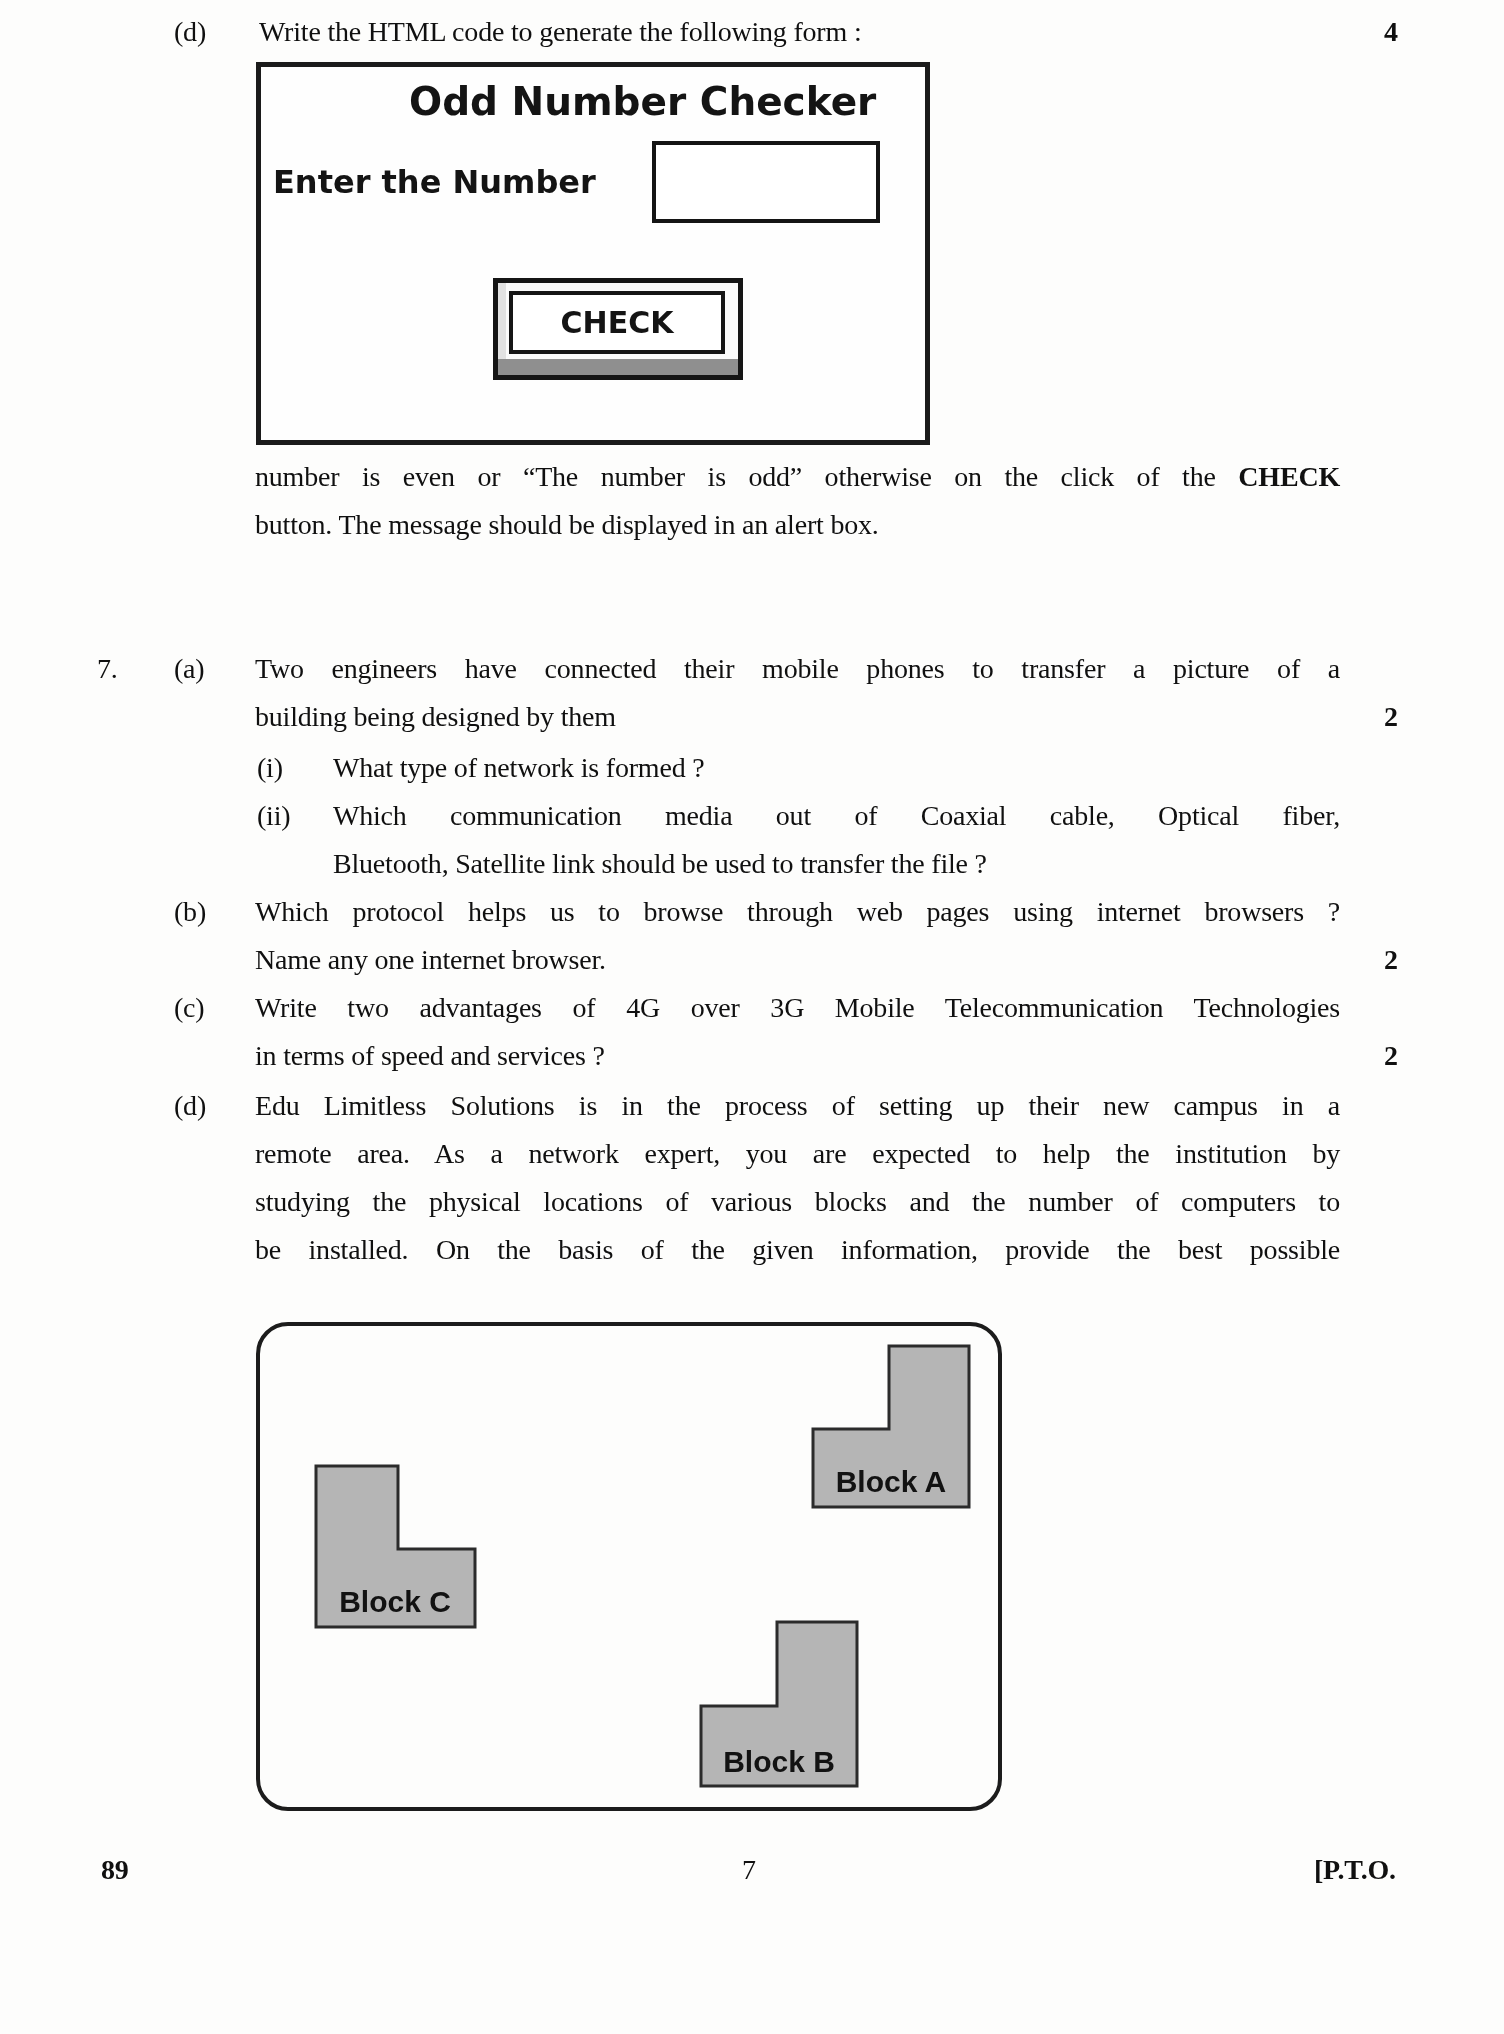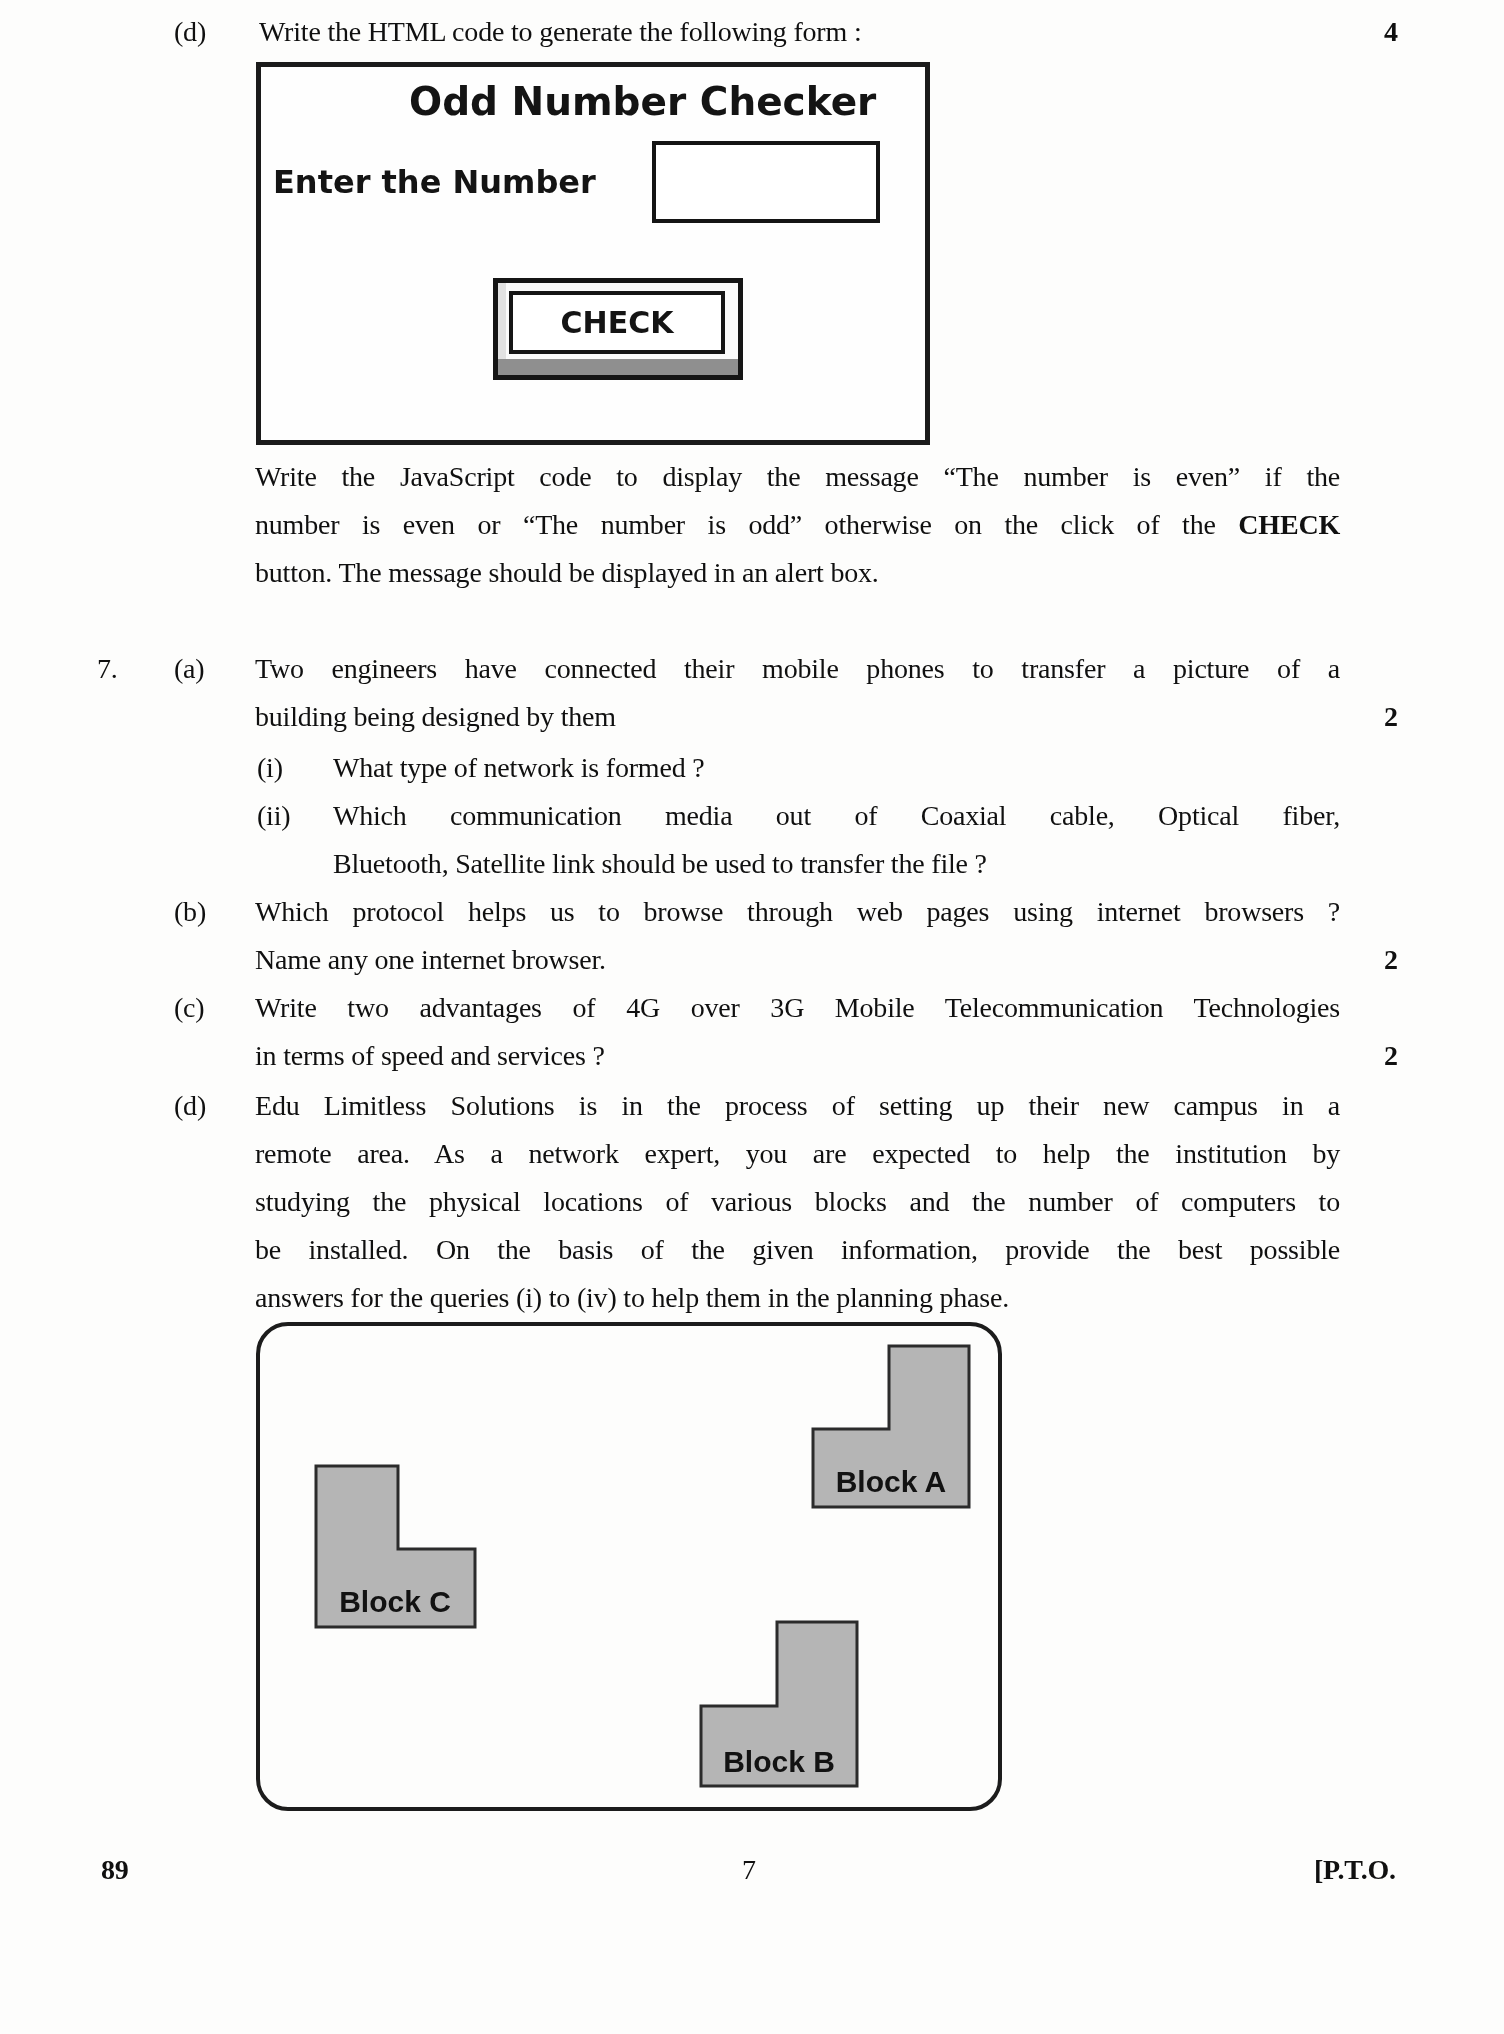--- a/index.html
+++ b/index.html
@@ -81,21 +81,20 @@
     <div class="form-label">Enter the Number</div>
     <input type="text" class="form-input" value="" style="">
     <div class="btn-outer">
       <div class="btn-inner">
         <span>CHECK</span>
       </div>
     </div>
   </div>
 
   <div class="t just" style="left:255px; top:453px; width:1085px;">
-    <div class="ln">Write the JavaScript code to display the message “The number is even” if the</div>
     <div class="ln"><span>number is even or “The number is odd” otherwise on the click of the </span><b class="bold">CHECK</b></div>
     <div class="ln last">button. The message should be displayed in an alert box.</div>
   </div>
 
   <span class="t" style="left:97px; top:645px;">7.</span>
   <span class="t" style="left:174px; top:645px;">(a)</span>
   <div class="t just" style="left:255px; top:645px; width:1085px;">
     <div class="ln">Two engineers have connected their mobile phones to transfer a picture of a</div>
     <div class="ln last">building being designed by them</div>
   </div>
@@ -123,21 +122,20 @@
     <div class="ln last">in terms of speed and services ?</div>
   </div>
   <span class="t mark" style="left:1384px; top:1032px;">2</span>
 
   <span class="t" style="left:174px; top:1082px;">(d)</span>
   <div class="t just" style="left:255px; top:1082px; width:1085px;">
     <div class="ln">Edu Limitless Solutions is in the process of setting up their new campus in a</div>
     <div class="ln">remote area. As a network expert, you are expected to help the institution by</div>
     <div class="ln">studying the physical locations of various blocks and the number of computers to</div>
     <div class="ln">be installed. On the basis of the given information, provide the best possible</div>
-    <div class="ln last">answers for the queries (i) to (iv) to help them in the planning phase.</div>
   </div>
 
   <div class="campus">
     <svg width="738" height="481" viewBox="0 0 738 481">
       <polygon points="629,20 709,20 709,181 553,181 553,103 629,103"></polygon>
       <text x="631" y="166">Block A</text>
 
       <polygon points="56,140 138,140 138,223 215,223 215,301 56,301"></polygon>
       <text x="135" y="286">Block C</text>
 

